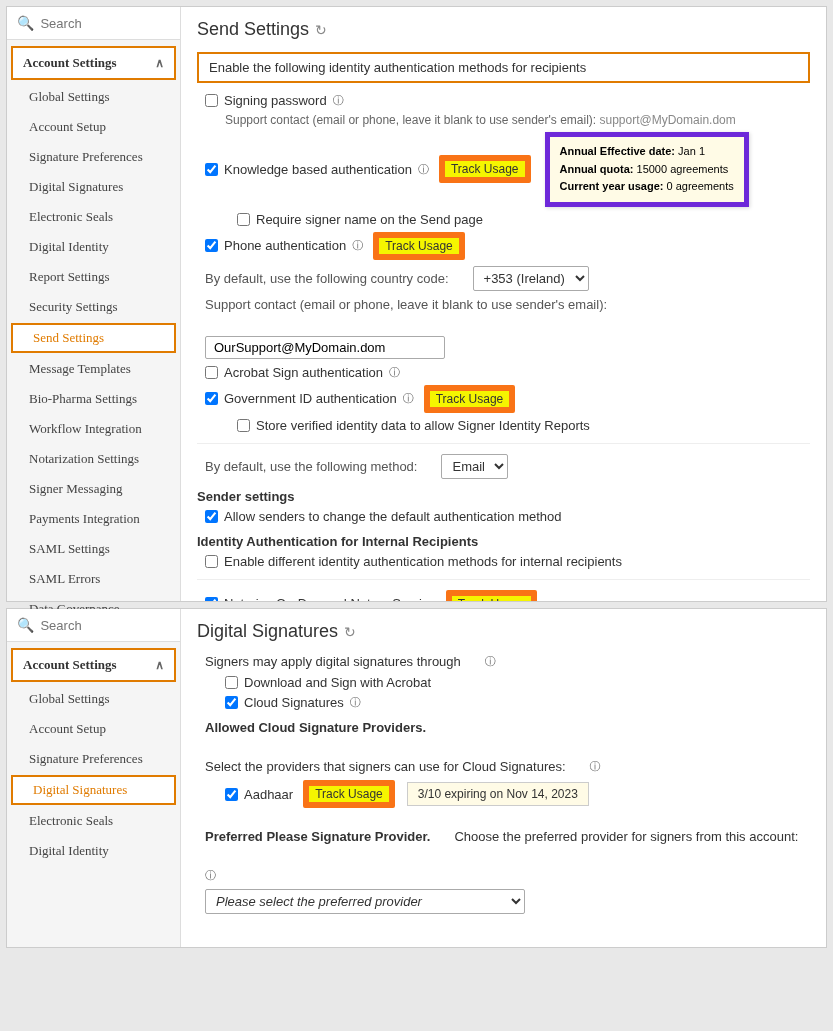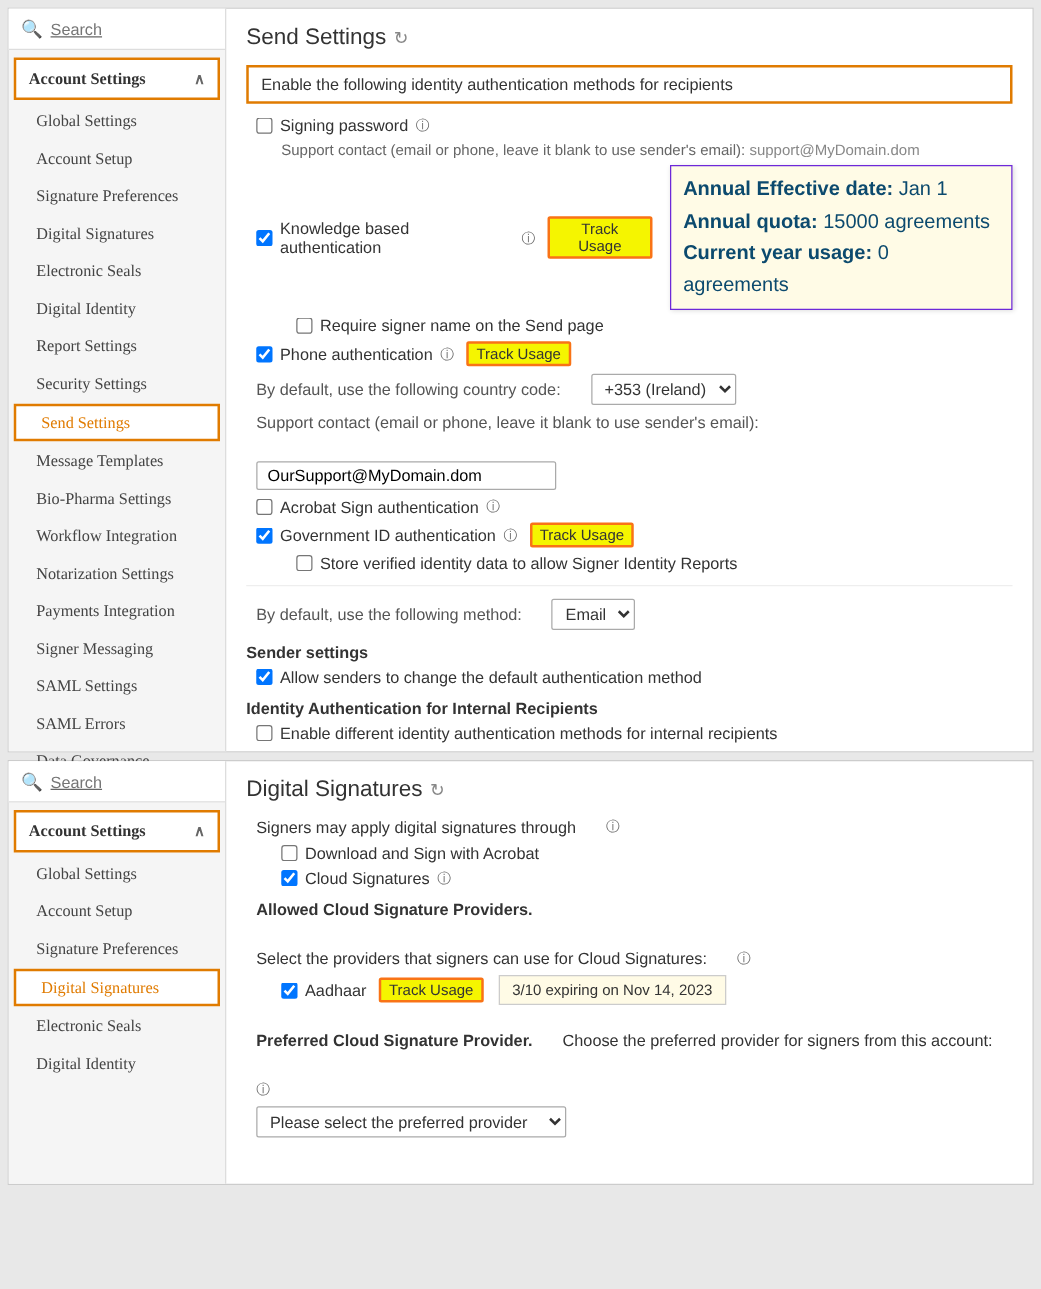--- a/index.html
+++ b/index.html
@@ -3,21 +3,21 @@
   <meta charset="utf-8">
   <style>
     * { box-sizing: border-box; margin: 0; padding: 0; }
     body { font-family: Arial, sans-serif; font-size: 13px; color: #333; background: #e8e8e8; }
 
     .panel { background: #fff; border: 1px solid #ccc; margin: 6px; display: flex; }
 
     
     .sidebar { width: 174px; min-width: 174px; border-right: 1px solid #ddd; background: #f5f5f5; }
     .search-bar { display: flex; align-items: center; padding: 8px 10px; border-bottom: 1px solid #ddd; background: #fff; }
-    .search-bar input { border: none; outline: none; font-size: 13px; width: 100%; background: transparent; color: #666; text-decoration: underline; }
+    .search-bar input { border: none; outline: none; font-size: 13px; width: 100%; background: transparent; color: #666; }
     .search-icon-wrap { margin-right: 6px; color: #888; font-size: 14px; }
 
     .sidebar-section { padding: 4px 0; font-family: Liberation Serif, serif; }
     .sidebar-group-header {
       display: flex; align-items: center; justify-content: space-between;
       padding: 7px 10px;
       font-size: 13px; font-weight: bold; color: #333;
       border: 2px solid #e07b00; background: #fff;
       margin: 2px 4px;
       cursor: pointer;
@@ -45,35 +45,35 @@
       margin-bottom: 10px;
       font-size: 13px;
       color: #333;
     }
 
     .checkbox-row { display: flex; align-items: center; gap: 6px; margin: 5px 0 5px 8px; font-size: 13px; }
     .checkbox-row input[type="checkbox"] { width: 13px; height: 13px; }
 
     .track-usage-btn {
       background: #f5f500; color: #333;
-      border: 2px solid #f97316;
+      border: 6px solid #f97316;
       padding: 1px 6px; font-size: 12px;
       cursor: pointer; border-radius: 2px;
       margin-left: 4px;
     }
 
     .support-contact { font-size: 12px; color: #666; margin: 4px 0 4px 8px; }
 
     .tooltip-popup {
       display: inline-block;
       background: #fffbe6;
-      border: 1px solid #6d28d9;
+      border: 5px solid #6d28d9;
       padding: 6px 10px;
-      font-size: 16px;
-      color: #0c4a6e;
+      font-size: 11px;
+      color: #000000;
       margin-left: 8px;
       vertical-align: middle;
       line-height: 1.6;
       box-shadow: 1px 1px 4px rgba(0,0,0,0.15);
     }
 
     .indent { margin-left: 28px; }
     .indent2 { margin-left: 40px; }
 
     .field-row { display: flex; align-items: center; gap: 24px; margin: 6px 0 6px 8px; font-size: 13px; flex-wrap: wrap; }
@@ -130,22 +130,22 @@
       <div class="sidebar-item">Digital Signatures</div>
       <div class="sidebar-item">Electronic Seals</div>
       <div class="sidebar-item">Digital Identity</div>
       <div class="sidebar-item">Report Settings</div>
       <div class="sidebar-item">Security Settings</div>
       <div class="sidebar-item active">Send Settings</div>
       <div class="sidebar-item">Message Templates</div>
       <div class="sidebar-item">Bio-Pharma Settings</div>
       <div class="sidebar-item">Workflow Integration</div>
       <div class="sidebar-item">Notarization Settings</div>
+      <div class="sidebar-item">Signer Messaging</div>
       <div class="sidebar-item">Payments Integration</div>
-      <div class="sidebar-item">Signer Messaging</div>
       <div class="sidebar-item">SAML Settings</div>
       <div class="sidebar-item">SAML Errors</div>
       <div class="sidebar-item">Data Governance</div>
     </div>
   </div>
 
   <div class="main">
     <div class="page-title">
       <span>Send Settings</span>
       <span class="refresh-icon">↻</span>
@@ -308,24 +308,24 @@
       <span>Aadhaar</span>
       <button class="track-usage-btn cursor-hand">Track Usage</button>
       <div class="notarize-tooltip">
         <span>3/10 expiring on Nov 14, 2023</span>
       </div>
     </div>
 
     <div style="height:10px;"></div>
 
     <div class="field-row">
-      <strong>Preferred Cloud Signature Provider.</strong>
+      <strong>Preferred Please Signature Provider.</strong>
       <span>Choose the preferred provider for signers from this account:</span>
       <span class="help-icon">ⓘ</span>
     </div>
 
     <div style="margin-left:8px; margin-top:6px;">
-      <select style="width:248px;">
+      <select style="width:320px;font-style:italic;">
         <option>Please select the preferred provider</option>
       </select>
     </div>
   </div>
 </div>
 
 </body></html>

